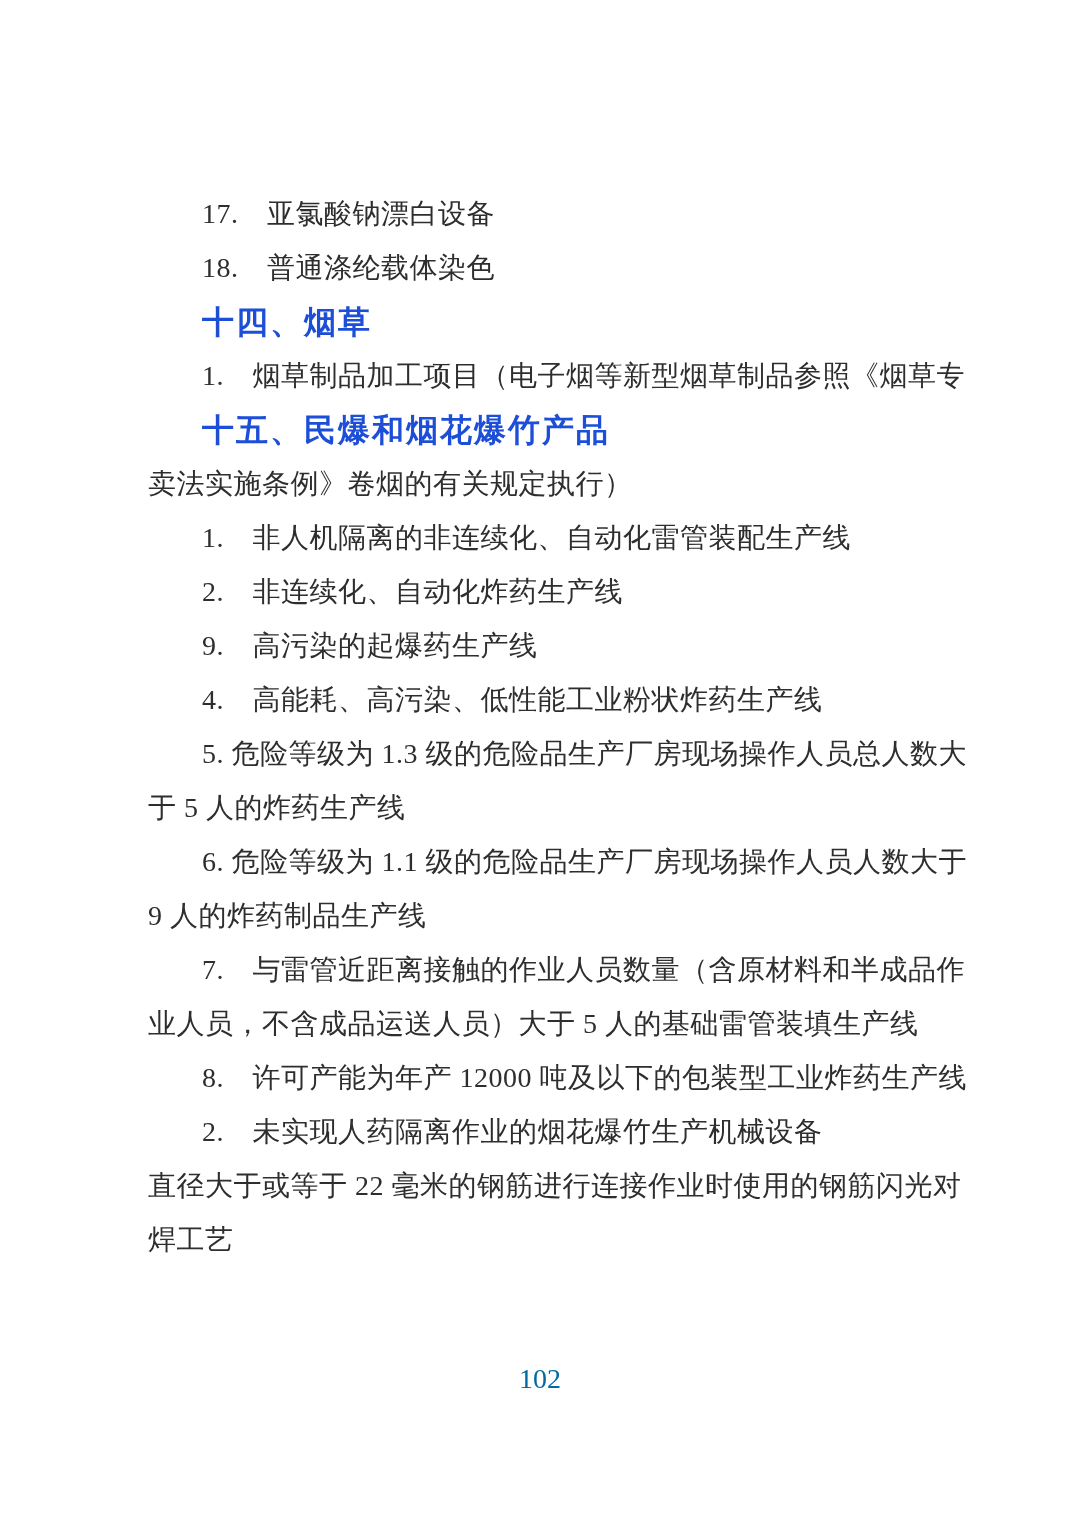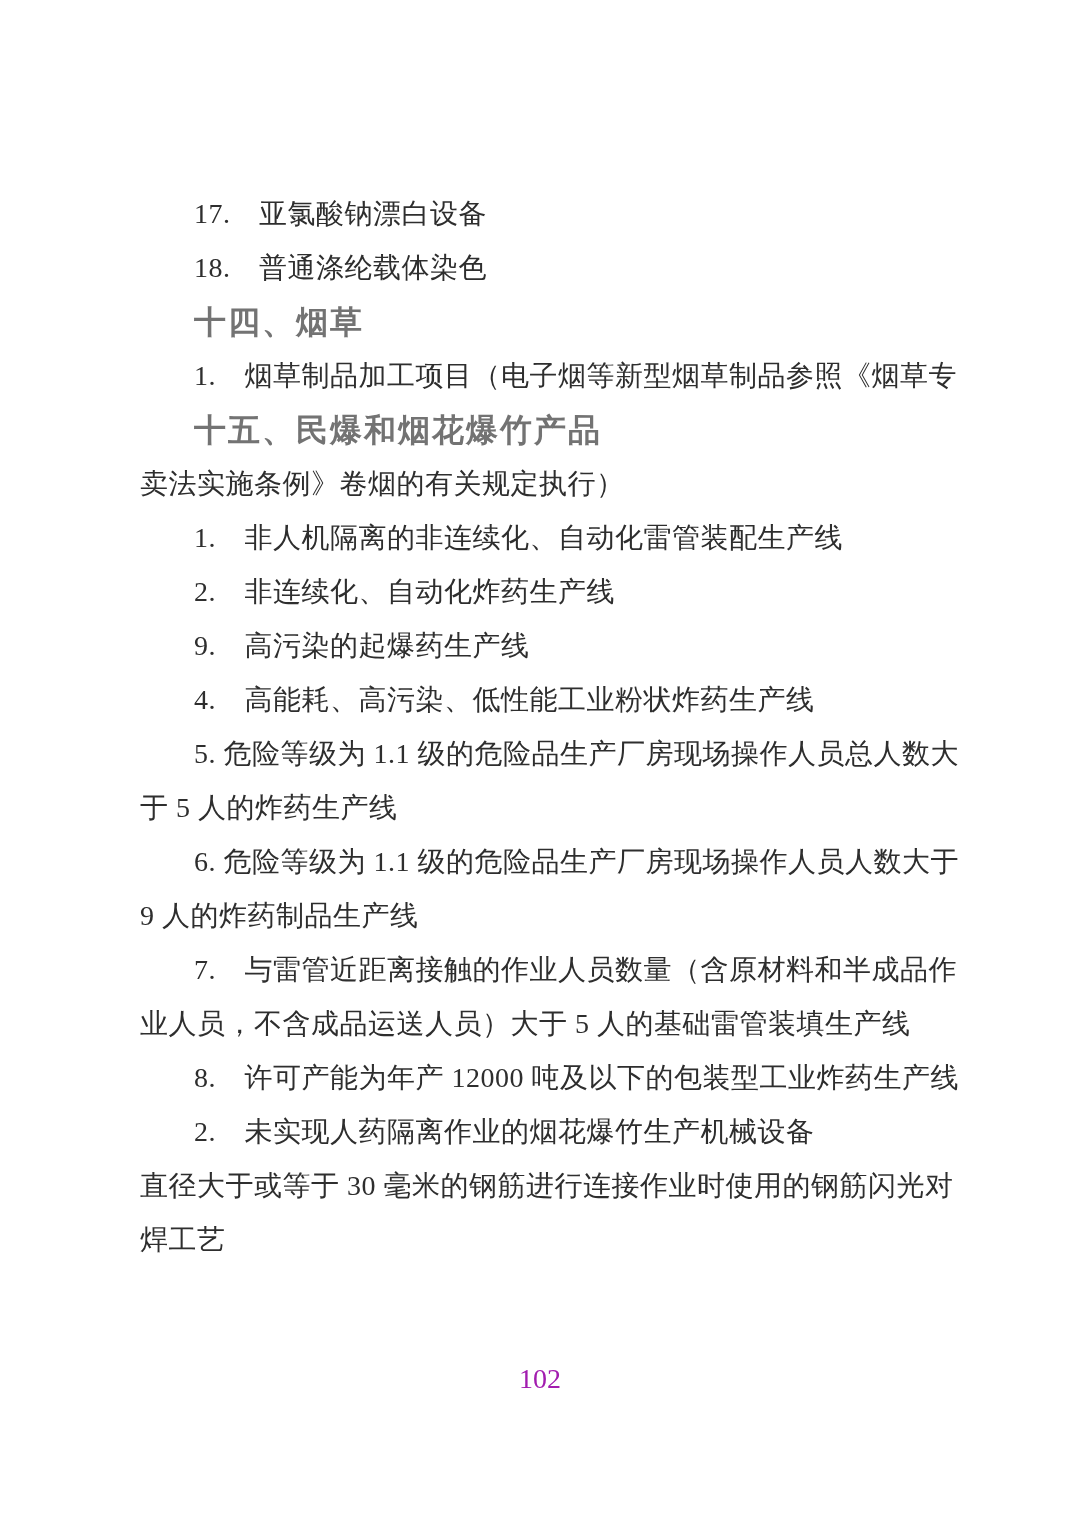--- a/index.html
+++ b/index.html
@@ -10,75 +10,75 @@
   .page {
     position: relative;
     width: 1080px;
     height: 1527px;
     background: #ffffff;
     overflow: hidden;
     font-family: "Liberation Serif", "DejaVu Serif", serif;
   }
   .content {
     position: absolute;
-    left: 140px;
+    left: 148px;
     top: 187px;
     width: 805px;
   }
   .line {
     height: 54px;
     line-height: 54px;
     font-size: 28px;
     color: #2e2e2e;
     letter-spacing: 0.5px;
     white-space: nowrap;
     font-family: "Liberation Serif", "DejaVu Serif", serif;
   }
   .line.indent {
     padding-left: 54px;
   }
   .line.heading {
     font-family: "Liberation Sans", "DejaVu Sans", sans-serif;
     font-weight: bold;
     font-size: 32px;
     letter-spacing: 2px;
-    color: #737373;
+    color: #1d4ed8;
   }
   .page-number {
     position: absolute;
     left: 0;
     top: 1362px;
     width: 1080px;
     text-align: center;
     font-size: 28px;
     line-height: 34px;
-    color: #a21caf;
+    color: #0369a1;
     font-family: "Liberation Serif", "DejaVu Serif", serif;
   }
 </style>
 </head>
 <body>
 
 <div class="page">
   <div class="content">
     <div class="line indent">17.　亚氯酸钠漂白设备</div>
     <div class="line indent">18.　普通涤纶载体染色</div>
     <div class="line indent heading">十四、烟草</div>
     <div class="line indent">1.　烟草制品加工项目（电子烟等新型烟草制品参照《烟草专</div>
     <div class="line indent heading">十五、民爆和烟花爆竹产品</div>
     <div class="line">卖法实施条例》卷烟的有关规定执行）</div>
     <div class="line indent">1.　非人机隔离的非连续化、自动化雷管装配生产线</div>
     <div class="line indent">2.　非连续化、自动化炸药生产线</div>
     <div class="line indent">9.　高污染的起爆药生产线</div>
     <div class="line indent">4.　高能耗、高污染、低性能工业粉状炸药生产线</div>
-    <div class="line indent">5. 危险等级为 1.1 级的危险品生产厂房现场操作人员总人数大</div>
+    <div class="line indent">5. 危险等级为 1.3 级的危险品生产厂房现场操作人员总人数大</div>
     <div class="line">于 5 人的炸药生产线</div>
     <div class="line indent">6. 危险等级为 1.1 级的危险品生产厂房现场操作人员人数大于</div>
     <div class="line">9 人的炸药制品生产线</div>
     <div class="line indent">7.　与雷管近距离接触的作业人员数量（含原材料和半成品作</div>
     <div class="line">业人员，不含成品运送人员）大于 5 人的基础雷管装填生产线</div>
     <div class="line indent">8.　许可产能为年产 12000 吨及以下的包装型工业炸药生产线</div>
     <div class="line indent">2.　未实现人药隔离作业的烟花爆竹生产机械设备</div>
-    <div class="line">直径大于或等于 30 毫米的钢筋进行连接作业时使用的钢筋闪光对</div>
+    <div class="line">直径大于或等于 22 毫米的钢筋进行连接作业时使用的钢筋闪光对</div>
     <div class="line">焊工艺</div>
   </div>
   <div class="page-number">102</div>
 </div>
 
 </body></html>

